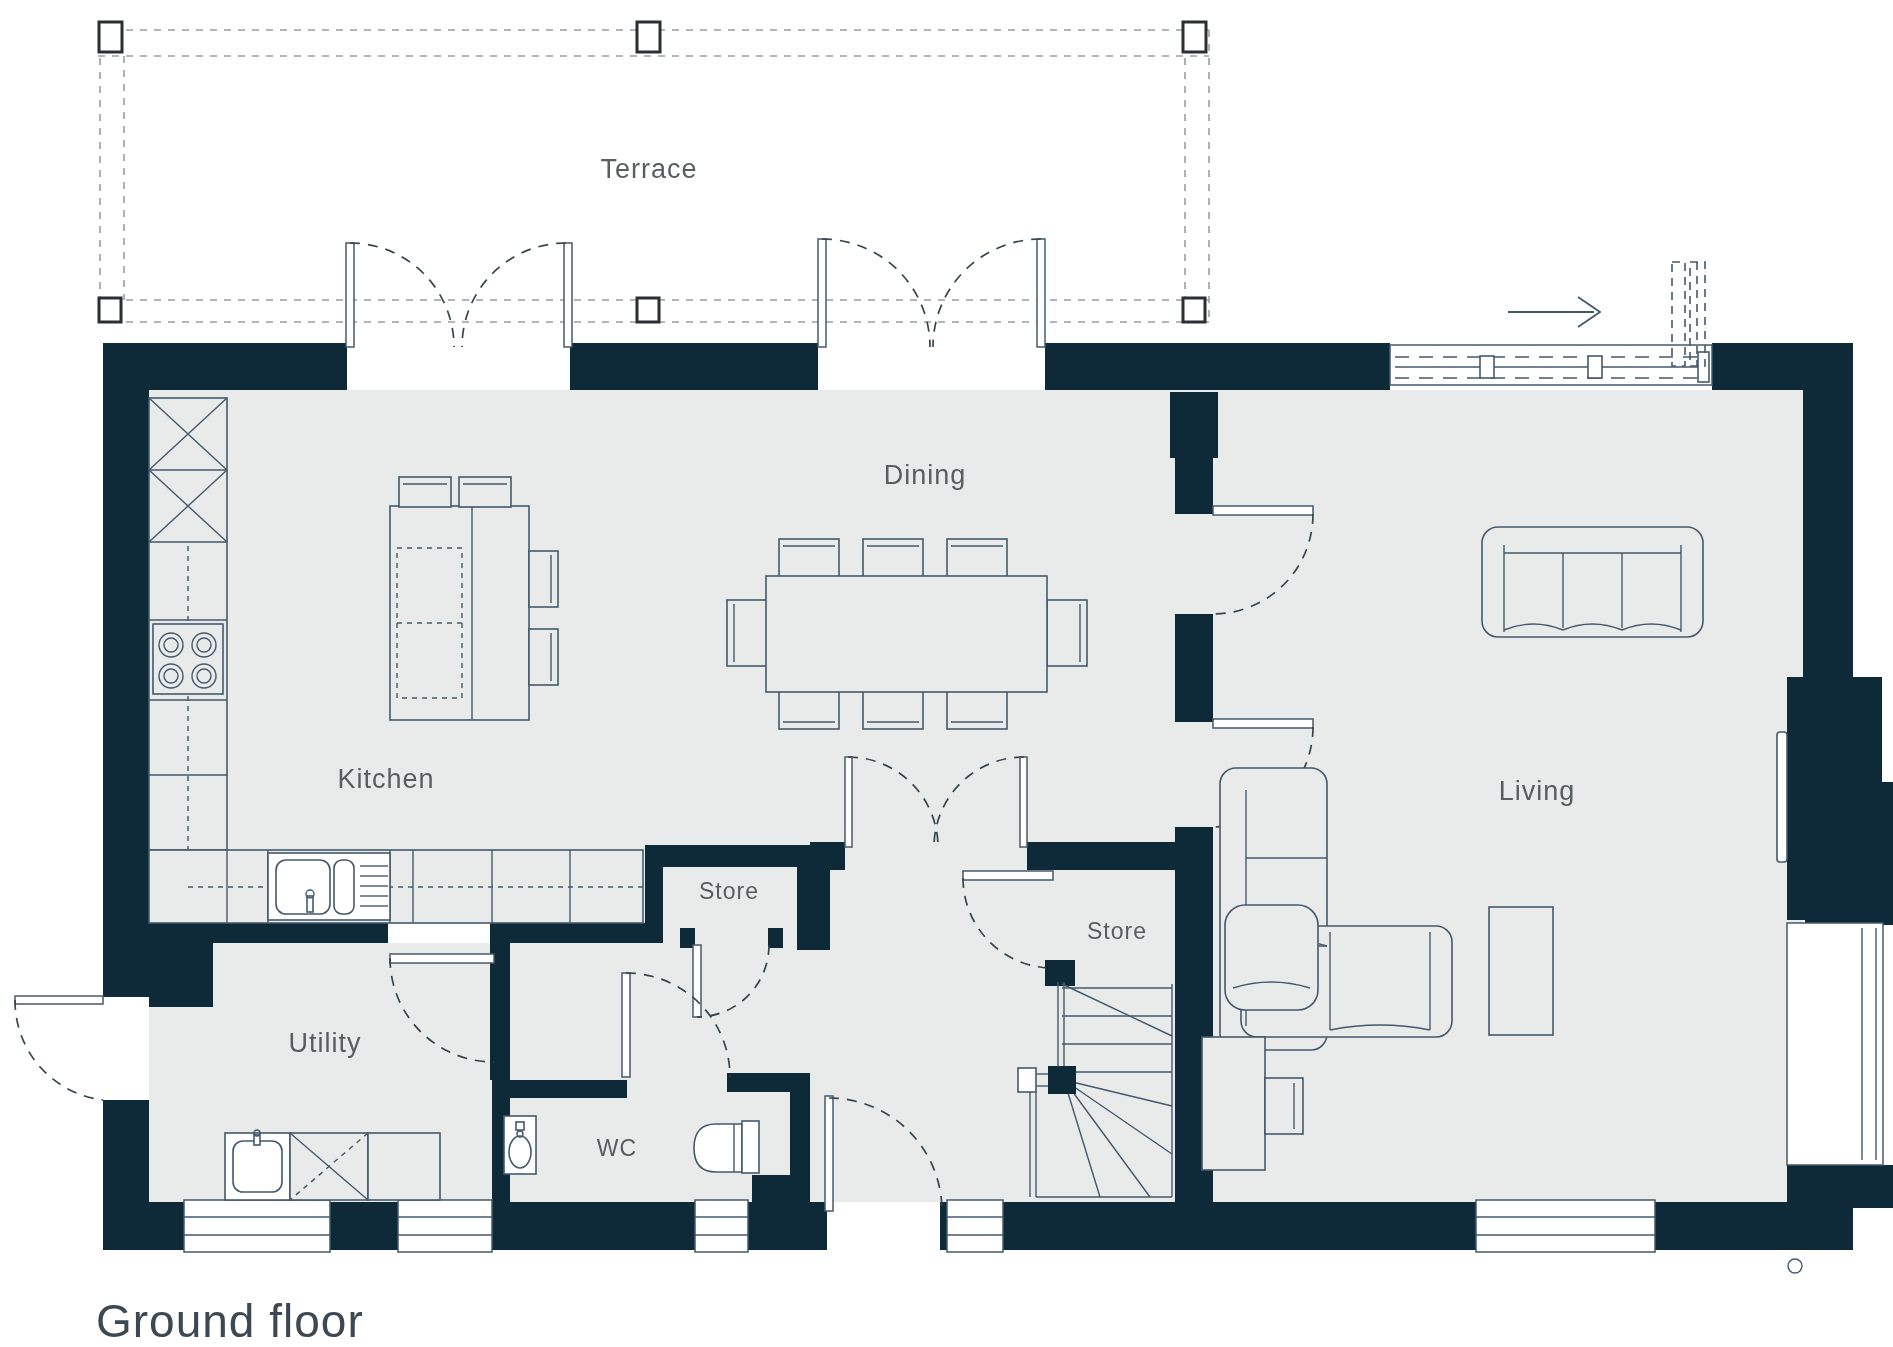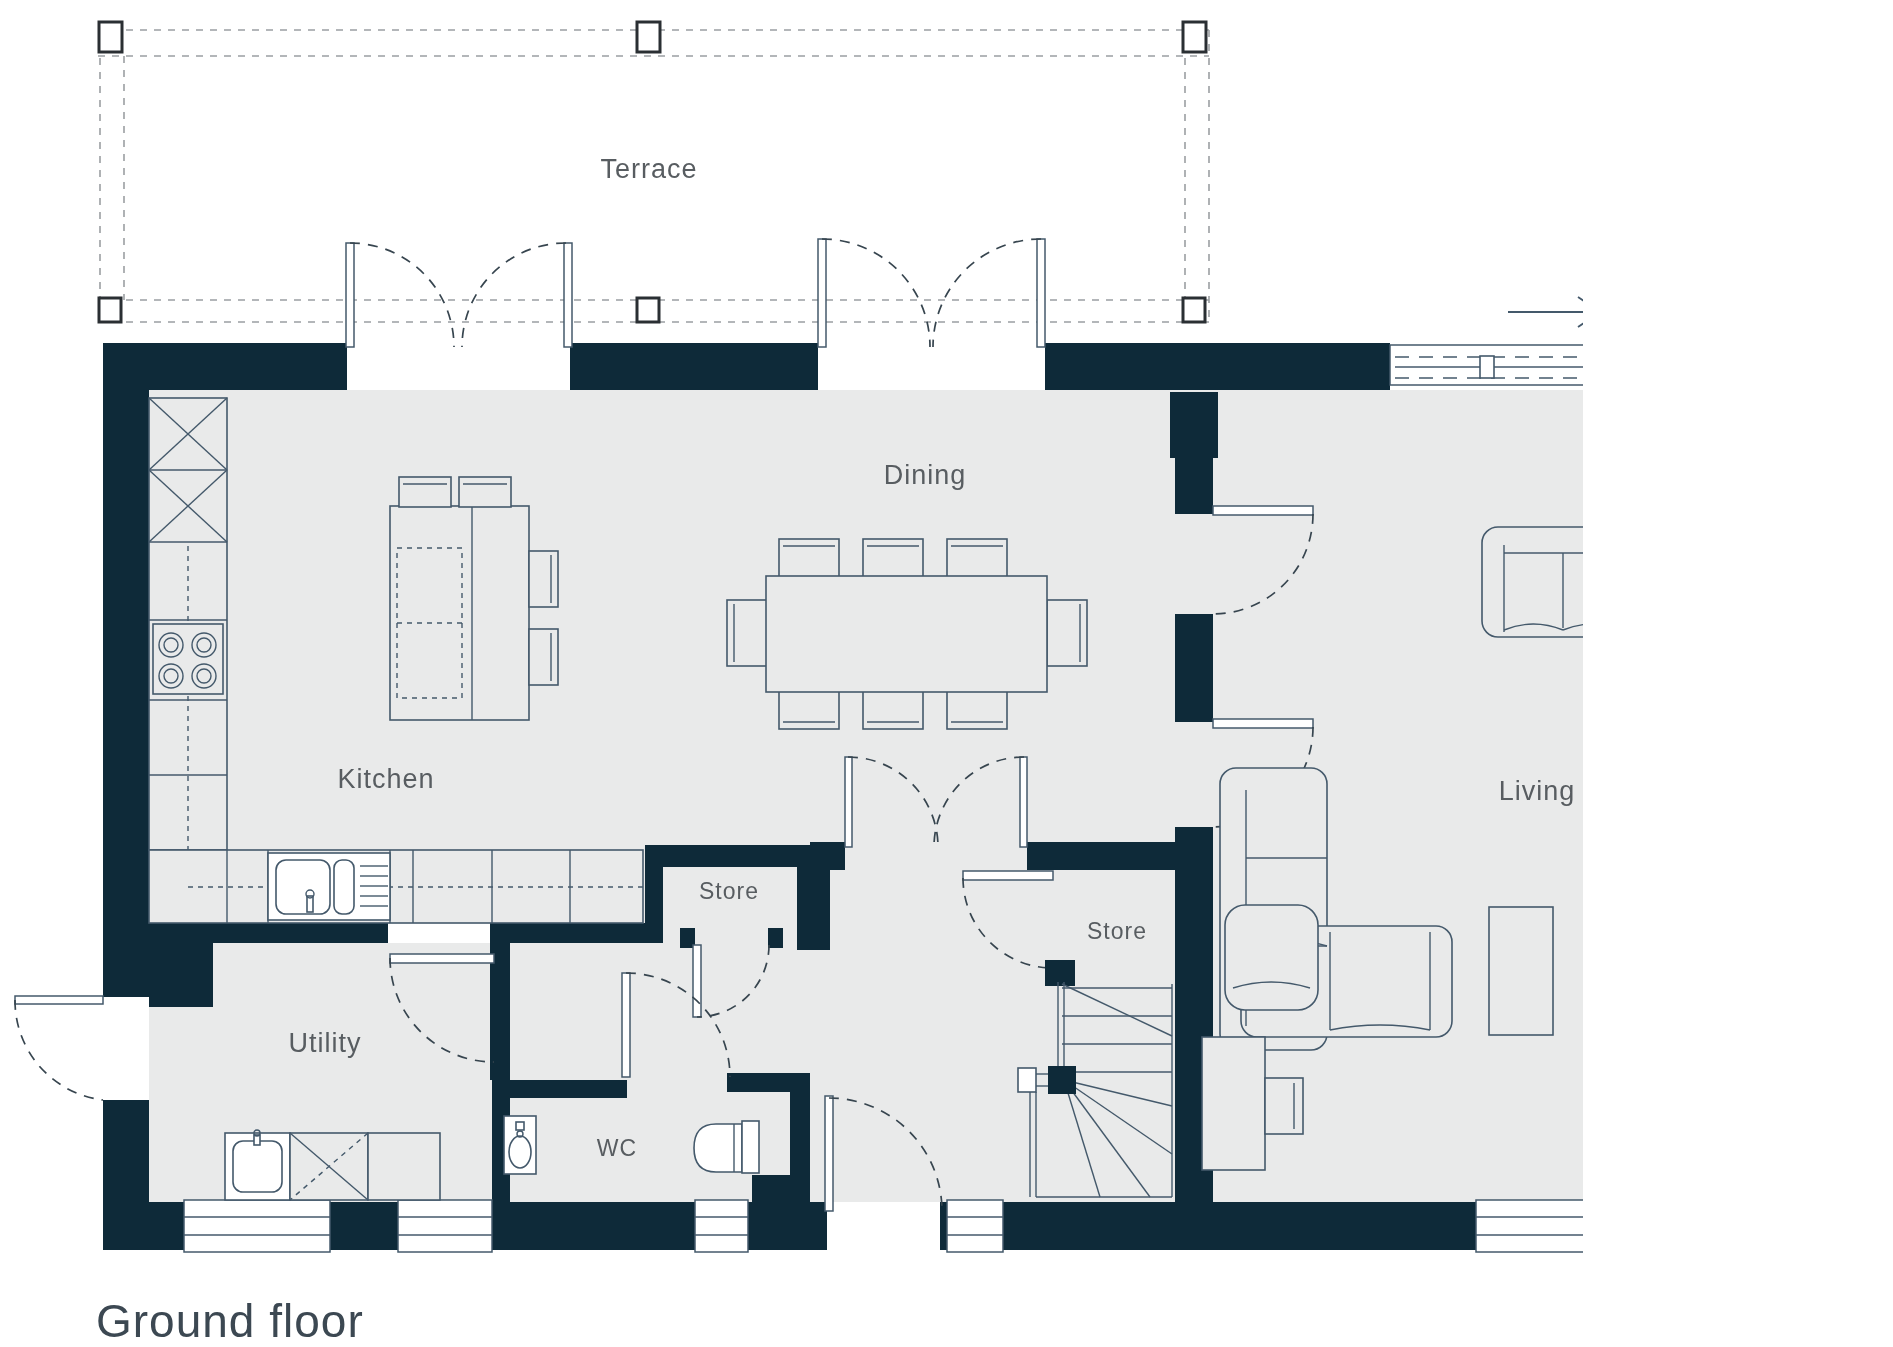--- a/index.html
+++ b/index.html
@@ -1,16 +1,16 @@
 <!DOCTYPE html>
 <html><head>
 <meta charset="utf-8">
 <style>
   html,body{margin:0;padding:0;background:#ffffff;}
-  .plan-wrap{position:relative;width:1583px;height:1347px;background:#ffffff;overflow:hidden;
+  .plan-wrap{position:relative;width:1893px;height:1347px;background:#ffffff;overflow:hidden;
              font-family:"Liberation Sans", sans-serif;}
   svg{display:block;}
   .wall{fill:#0e2a39;stroke:none;}
   .floor{fill:#e9eaea;stroke:none;}
   .fx{fill:#e9eaea;stroke:#44596b;stroke-width:1.6;}
   .fxw{fill:#ffffff;stroke:#44596b;stroke-width:1.6;}
   .ln{fill:none;stroke:#44596b;stroke-width:1.4;}
   .lnd{fill:none;stroke:#44596b;stroke-width:1.4;stroke-dasharray:5 5;}
   .arc{fill:none;stroke:#37454f;stroke-width:1.7;stroke-dasharray:10 8;}
   .leaf{fill:#ffffff;stroke:#44596b;stroke-width:1.5;}

